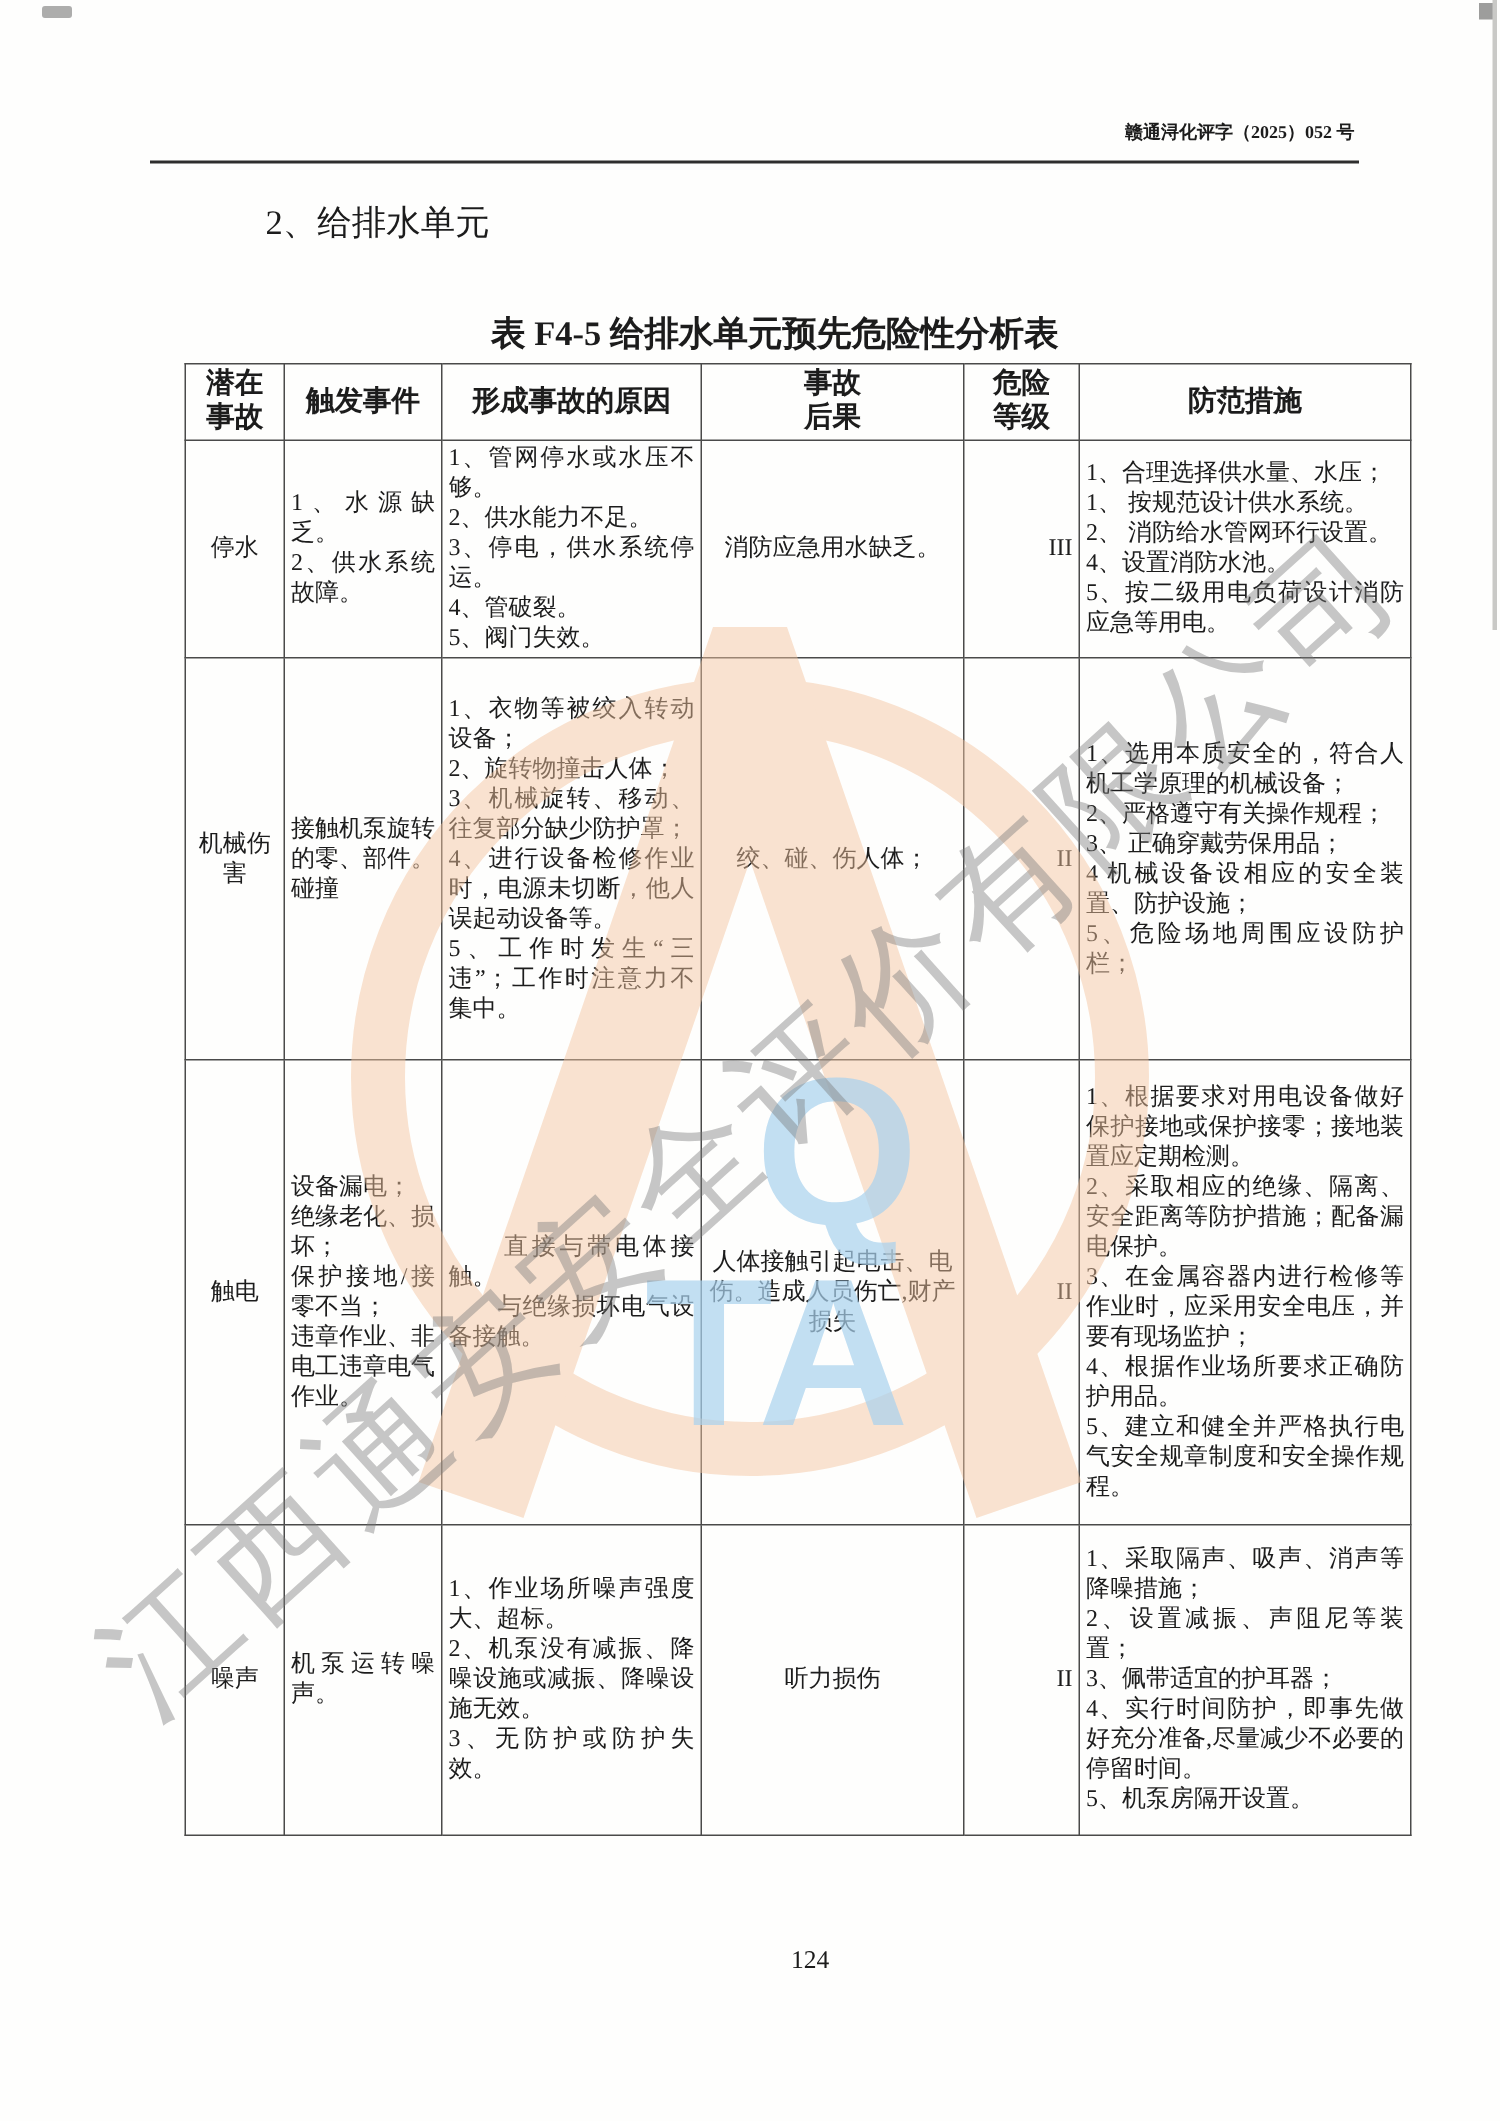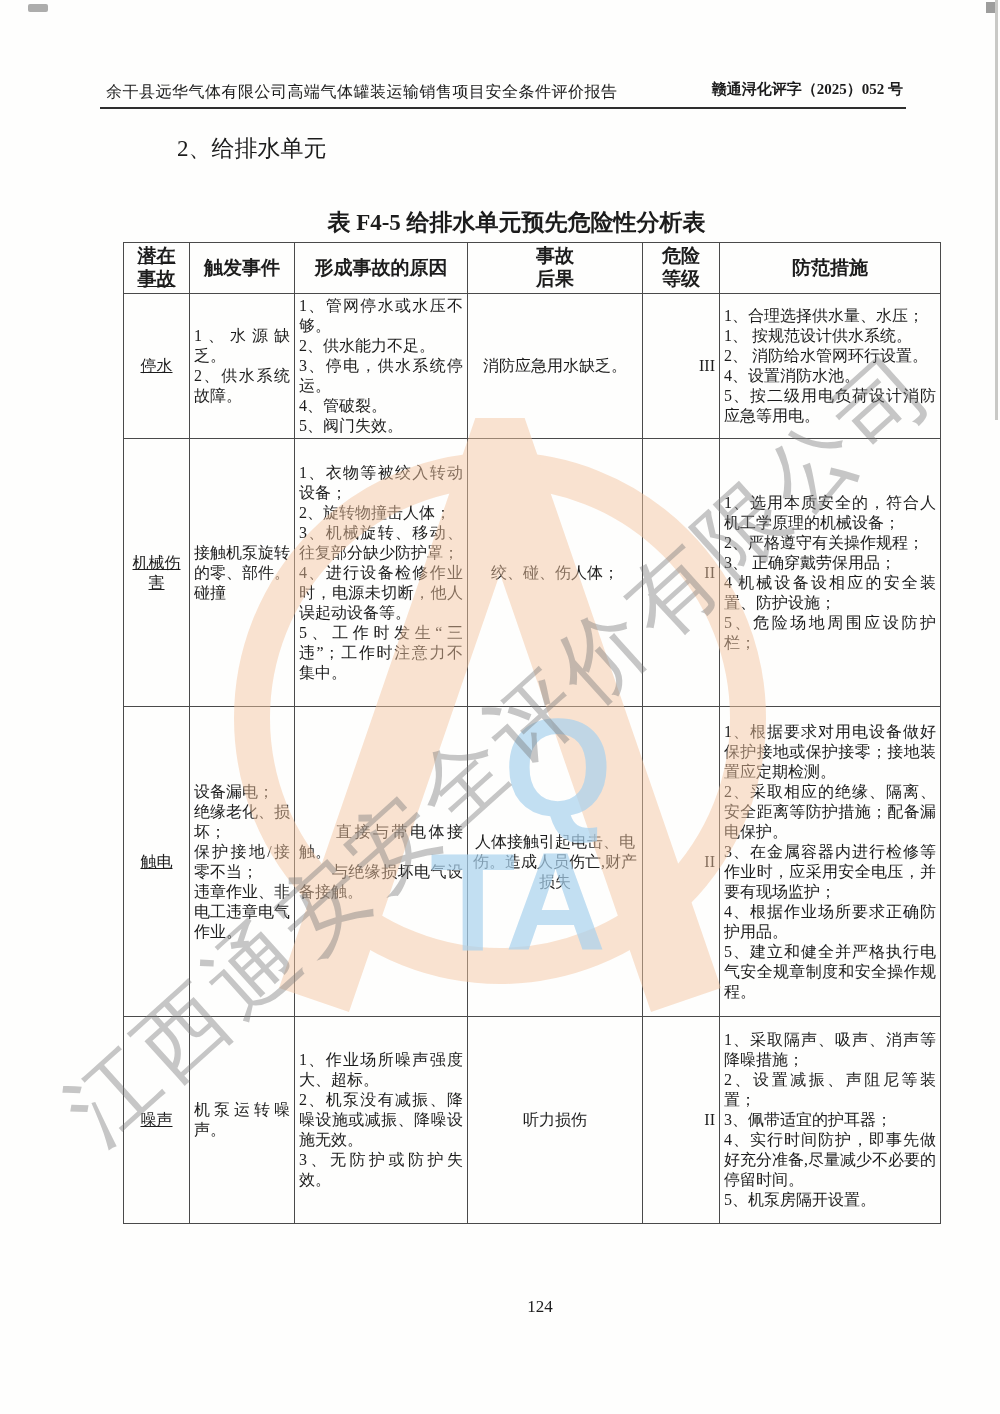--- a/index.html
+++ b/index.html
@@ -4,35 +4,35 @@
 <style>
   html,body { margin:0; padding:0; background:#ffffff; }
   .page {
     position:relative; width:1000px; height:1414px; margin:0 auto;
     background:#fefefd; overflow:hidden;
     font-family:"Liberation Serif","DejaVu Serif",serif;
     color:#1c1c1c;
   }
   
   .header-left  { position:absolute; left:106px; top:82px;  font-size:16px; letter-spacing:0.5px; }
-  .header-right { position:absolute; right:97px; top:80px;  font-size:15px; font-weight:700; }
+  .header-right { position:absolute; right:97px; top:80px;  font-size:12px; font-weight:700; }
   .header-rule  { position:absolute; left:100px; top:107px; width:806px; height:0; border-top:2px solid #2e2e2e; }
   
   .section-heading { position:absolute; left:177px; top:133px; font-size:23px; }
   .section-intro   { position:absolute; left:177px; top:172px; font-size:23px; }
   .table-title     { position:absolute; left:123px; top:207px; width:787px; text-align:center;
                      font-size:23px; font-weight:700; }
   
   table.phal { position:absolute; left:123px; top:242px; width:787px;
                border-collapse:collapse; table-layout:fixed; }
   .phal th, .phal td { border:1px solid #4a4a4a; vertical-align:middle;
                padding:2px 4px; font-size:16px; line-height:1.25; }
   .phal th  { font-weight:700; white-space:pre-line; text-align:center;
               height:48px; padding:1px 2px; font-size:19px; line-height:1.2; }
-  .c0 { width:61px;  text-align:center;text-decoration:underline; }
+  .c0 { width:61px;  text-align:center; }
   .c1 { width:100px; text-align:justify; }
   .c2 { width:168px; text-align:justify;margin-left:12px; }
   .c3 { width:170px; text-align:center; }
   .c4 { width:72px;  text-align:right; }
   .c5 { width:216px; text-align:justify; }
   .para { display:block; }
   
   .watermark { position:absolute; inset:0; z-index:5; pointer-events:none; }
   .wm-logo   { position:absolute; left:222px; top:418px; }
   .wm-text   { position:absolute; left:500px; top:748px;
@@ -44,21 +44,20 @@
   
   .art-tl { position:absolute; left:28px; top:4px;  width:20px; height:8px; background:#6a6a6a; opacity:.55; border-radius:2px; }
   .art-tr { position:absolute; left:986px; top:2px; width:11px; height:11px; background:#5c5c5c; opacity:.6; }
   .art-redge { position:absolute; left:995px; top:0; width:3px; height:420px; background:#c9c9c6; }
 </style>
 </head>
 <body>
 
 <div class="page">
 
-  <div class="header-left">余干县远华气体有限公司高端气体罐装运输销售项目安全条件评价报告</div>
   <div class="header-right">赣通浔化评字（2025）052 号</div>
   <div class="header-rule"></div>
 
   <div class="section-heading">2、给排水单元</div>
   <div class="table-title">表 F4-5 给排水单元预先危险性分析表</div>
 
   <table class="phal">
       <thead>
         <tr>
           <th class="c0">潜在

